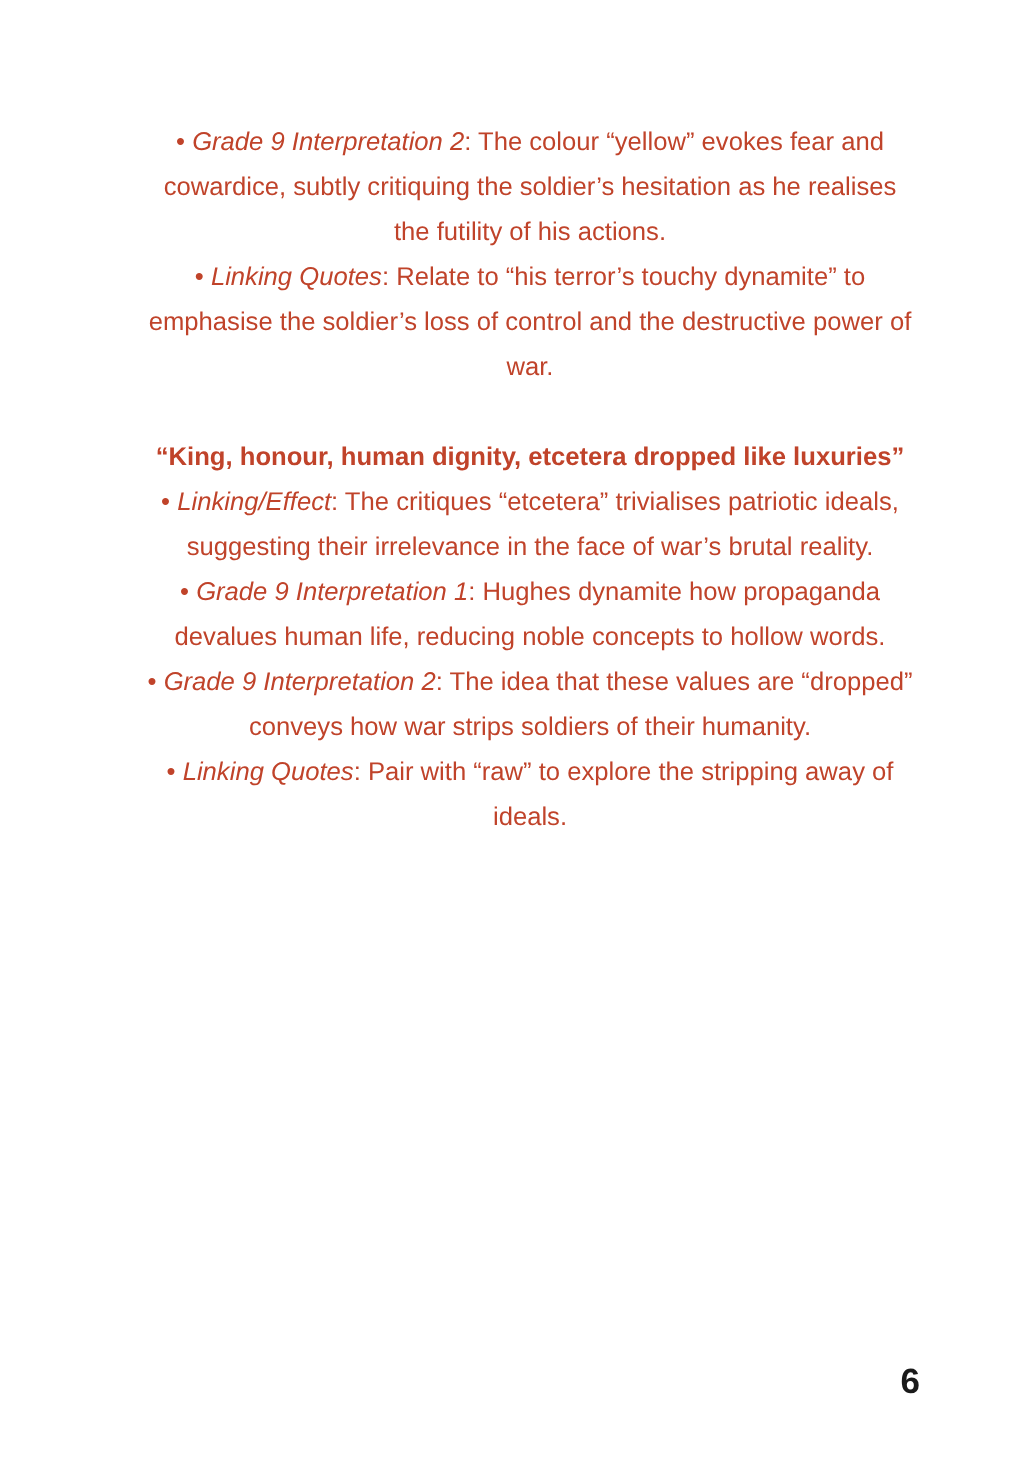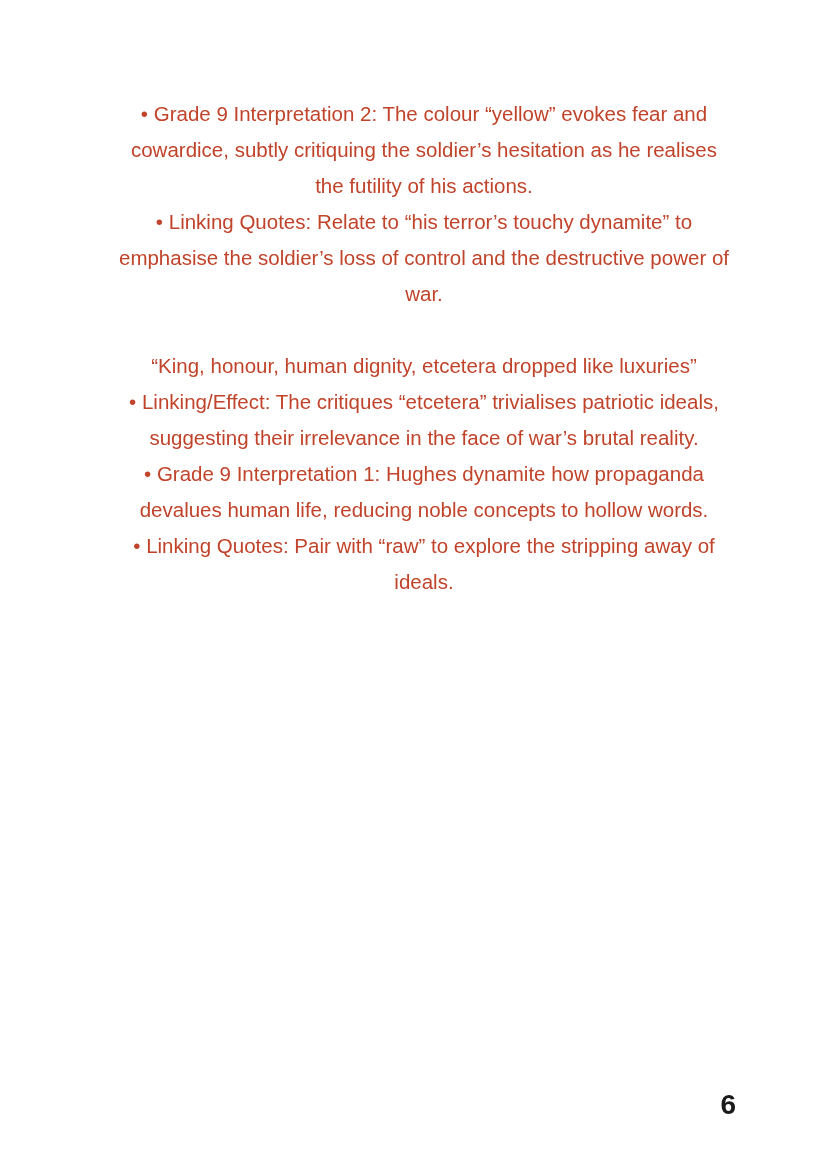--- a/index.html
+++ b/index.html
@@ -33,25 +33,25 @@
     font-size: 20.5px;
     line-height: 36px;
     text-align: center;
     margin: 0 0 0 0;
   }
   .group-gap { height: 36px; }
   .heading {
     color: #C0432A;
     font-size: 20.5px;
     line-height: 36px;
-    font-weight: normal;
+    font-weight: bold;
     text-align: center;
     margin: 0;
   }
-  .ital { }
+  .ital { font-style: italic; }
   .page-number {
     position: absolute;
     right: 92px;
     bottom: 52px;
     color: #1a1a1a;
     font-size: 28px;
     font-weight: bold;
     line-height: 1;
   }
 </style>
@@ -78,20 +78,24 @@
     <p class="bullet-block">
       <span>•</span>
       <span class="ital">Linking/Effect</span><span>: </span><span>The critiques “etcetera” trivialises patriotic ideals, suggesting their irrelevance in the face of war’s brutal reality.</span>
     </p>
 
     <p class="bullet-block">
       <span>•</span>
       <span class="ital">Grade 9 Interpretation 1</span><span>: </span><span>Hughes dynamite how propaganda devalues human life, reducing noble concepts to hollow words.</span>
     </p>
 
+    <p class="bullet-block">
+      <span>•</span>
+      <span class="ital">Grade 9 Interpretation 2</span><span>: </span><span>The idea that these values are “dropped” conveys how war strips soldiers of their humanity.</span>
+    </p>
 
     <p class="bullet-block">
       <span>•</span>
       <span class="ital">Linking Quotes</span><span>: </span><span>Pair with “raw” to explore the stripping away of ideals.</span>
     </p>
 
   </div>
 
   <div class="page-number">6</div>
 </div>

